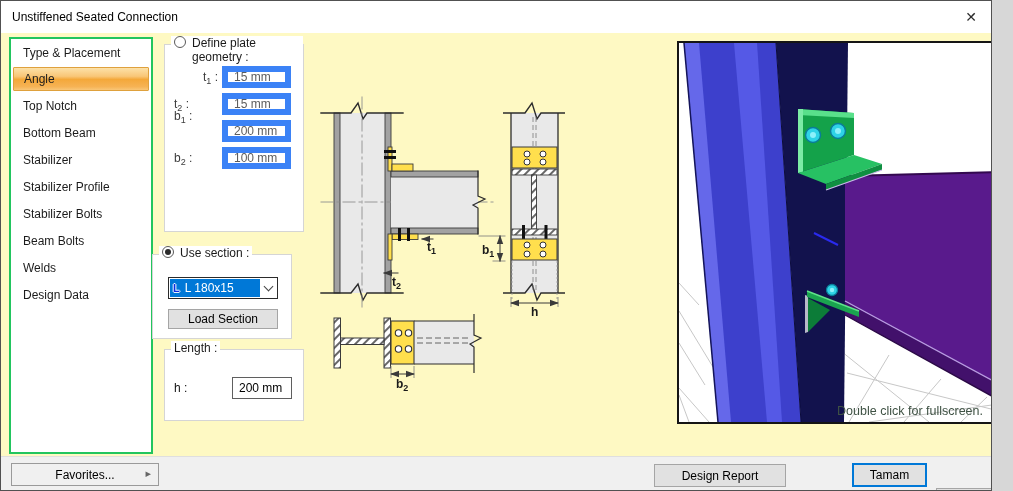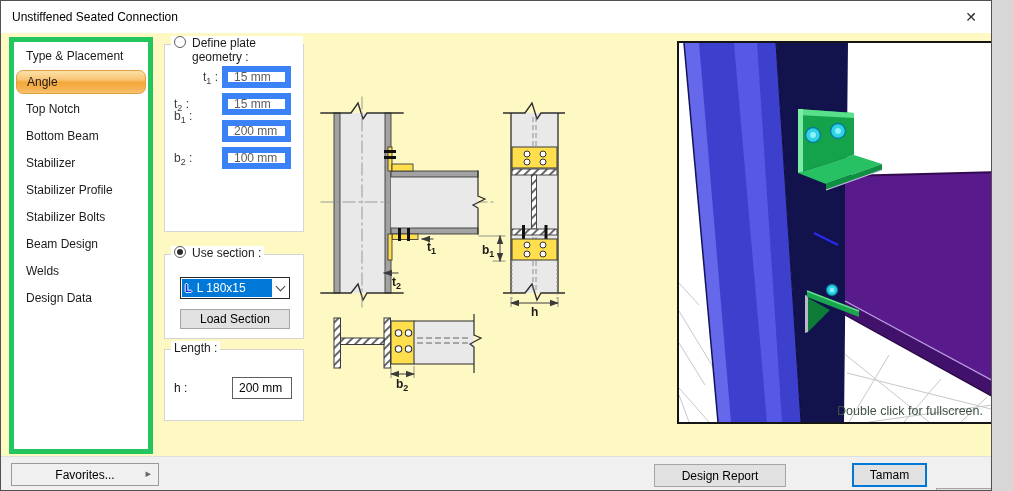--- a/index.html
+++ b/index.html
@@ -5,23 +5,23 @@
   html,body{margin:0;padding:0;background:#d7d7d7;font-family:"Liberation Sans",sans-serif;}
   #dlg{position:relative;width:992px;height:491px;background:#fef9c3;border:1px solid #515151;
        box-sizing:border-box;overflow:hidden;font-size:12px;color:#1a1a1a;}
   .abs{position:absolute;}
   
   #titlebar{left:0;top:0;right:0;height:32px;background:#fff;}
   #title{left:11px;top:9px;font-size:12px;color:#000;}
   #closebtn{right:8px;top:5px;width:24px;height:22px;display:flex;align-items:center;justify-content:center;
             font-size:14px;color:#2b2b2b;cursor:pointer;}
   
-  #sidebar{left:8px;top:36px;width:144px;height:417px;border:5px solid #22c55e;box-sizing:border-box;background:#fff;}
+  #sidebar{left:8px;top:36px;width:144px;height:417px;border:2px solid #22c55e;box-sizing:border-box;background:#fff;}
   .nav-item{height:27px;display:flex;align-items:center;padding-left:12px;box-sizing:border-box;color:#1c1c1c;}
-  .nav-item.sel{height:24px;margin:1px 2px;padding-left:10px;border:1px solid #dfa13d;border-radius:7px;
+  .nav-item.sel{height:24px;margin:1px 2px;padding-left:10px;border:1px solid #dfa13d;border-radius:1px;
       background:linear-gradient(to bottom,#fce1a8 0%,#f9c677 38%,#f4a83a 52%,#f6b355 85%,#f9c677 100%);}
   
   .grp{border:1px solid #d5d5d5;box-sizing:border-box;background:#fff;}
   .grp-label{position:absolute;top:-9px;left:6px;background:#fff;padding:0 3px;display:flex;align-items:flex-start;gap:6px;}
   .radio{width:12px;height:12px;border:1px solid #5a5a5a;border-radius:50%;background:#fff;box-sizing:border-box;position:relative;flex:0 0 auto;}
   .radio.checked::after{content:"";position:absolute;left:2px;top:2px;width:6px;height:6px;border-radius:50%;background:#2b2b2b;}
   .flbl{position:absolute;left:9px;width:42px;color:#3c3c3c;}
   .flbl sub{font-size:9px;}
   .fin{position:absolute;box-sizing:border-box;height:22px;font-family:"Liberation Sans",sans-serif;
        font-size:12px;padding:0 6px;background:#fff;}
@@ -55,41 +55,41 @@
   </div>
 
   <div class="abs" id="sidebar">
     <div class="nav-item">Type &amp; Placement</div>
     <div class="nav-item sel">Angle</div>
     <div class="nav-item">Top Notch</div>
     <div class="nav-item">Bottom Beam</div>
     <div class="nav-item">Stabilizer</div>
     <div class="nav-item">Stabilizer Profile</div>
     <div class="nav-item">Stabilizer Bolts</div>
-    <div class="nav-item">Beam Design</div>
+    <div class="nav-item">Beam Bolts</div>
     <div class="nav-item">Welds</div>
     <div class="nav-item">Design Data</div>
   </div>
 
   <div class="abs grp" style="left:163px;top:43px;width:140px;height:188px;">
     <div class="grp-label">
       <span class="radio"></span>
       <span>Define plate geometry :</span>
     </div>
     <span class="flbl" style="top:25px;margin-left:29px;"><span>t</span><sub>1</sub> <span>:</span></span>
     <input class="fin dis" style="left: 57px; top: 21px; width: 69px;" readonly="" value="15 mm">
     <span class="flbl" style="top:52px;"><span>t</span><sub>2</sub> <span>:</span></span>
     <input class="fin dis" style="left: 57px; top: 48px; width: 69px;" readonly="" value="15 mm">
     <span class="flbl" style="top:64px;"><span>b</span><sub>1</sub> <span>:</span></span>
     <input class="fin dis" style="left: 57px; top: 75px; width: 69px;" readonly="" value="200 mm">
     <span class="flbl" style="top:106px;"><span>b</span><sub>2</sub> <span>:</span></span>
     <input class="fin dis" style="left: 57px; top: 102px; width: 69px;" readonly="" value="100 mm">
   </div>
 
-  <div class="abs grp" style="left:163px;top:253px;width:140px;height:85px;">
+  <div class="abs grp" style="left:151px;top:253px;width:140px;height:85px;">
     <div class="grp-label">
       <span class="radio checked"></span>
       <span>Use section :</span>
     </div>
     <div class="abs" id="combo">
       <div id="combo-sel">
         <span id="combo-ico">L</span>
         <span>L 180x15</span>
       </div>
       <div id="combo-arrow">

